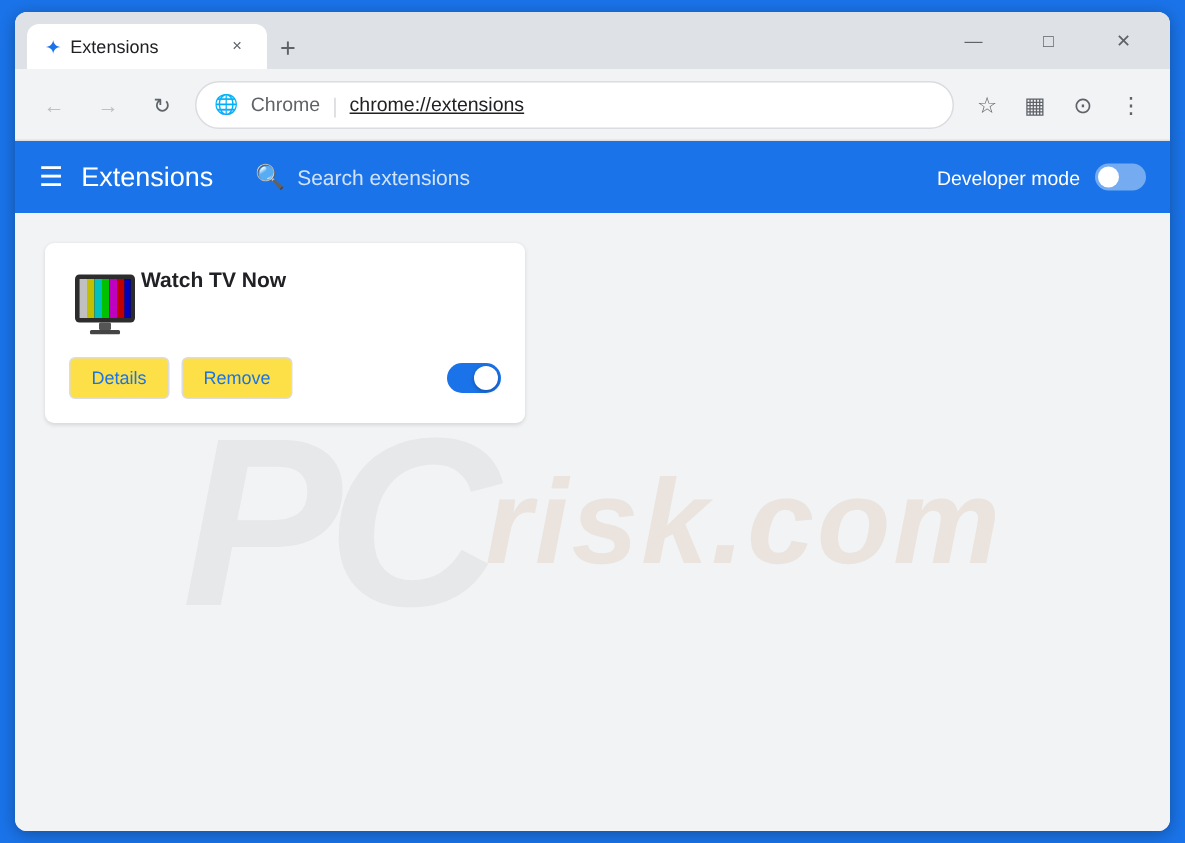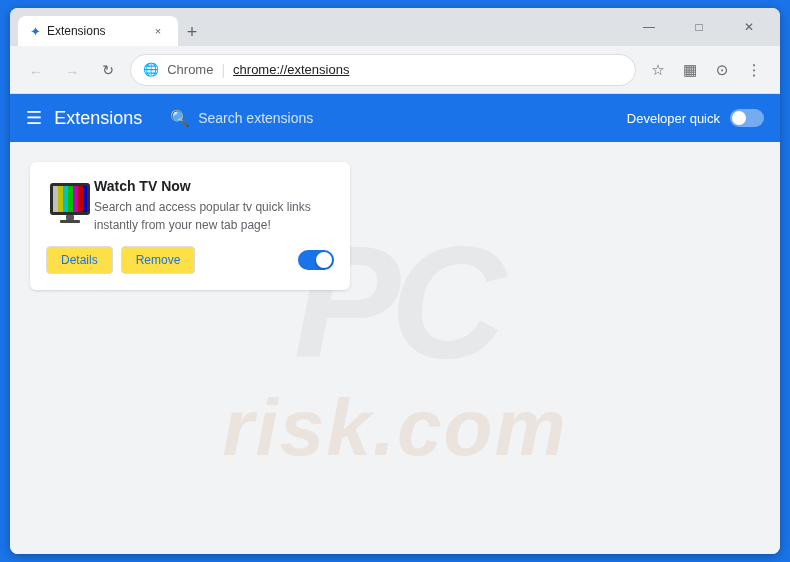--- a/index.html
+++ b/index.html
@@ -256,21 +256,20 @@
       padding: 20px;
       position: relative;
       overflow: hidden;
     }
 
     
     .watermark {
       position: absolute;
       top: 0; left: 0; right: 0; bottom: 0;
       display: flex;
-      flex-direction: column;
       align-items: center;
       justify-content: center;
       pointer-events: none;
       user-select: none;
     }
     .watermark-pc {
       font-size: 160px;
       font-weight: 900;
       color: rgba(200,200,200,0.25);
       line-height: 1;
@@ -396,21 +395,21 @@
   <div class="ext-header">
     <div class="ext-menu-icon">
       <span>☰</span>
     </div>
     <span class="ext-title">Extensions</span>
     <div class="ext-search">
       <span class="ext-search-icon">🔍</span>
       <input class="ext-search-input" placeholder="Search extensions" style="">
     </div>
     <div class="dev-mode">
-      <span>Developer quick</span>
+      <span>Developer mode</span>
       <div class="toggle off">
         <div class="toggle-knob"></div>
       </div>
     </div>
   </div>
 
   <div class="ext-content">
 
     <div class="watermark">
       <div class="watermark-pc">PC</div>
@@ -434,21 +433,20 @@
             <rect x="25" y="5" width="5" height="26" fill="#c000c0"></rect>
             <rect x="30" y="5" width="5" height="26" fill="#c00000"></rect>
             <rect x="35" y="5" width="4" height="26" fill="#0000c0"></rect>
 
             <rect x="18" y="34" width="8" height="5" rx="1" fill="#555"></rect>
             <rect x="12" y="39" width="20" height="3" rx="1" fill="#444"></rect>
           </svg>
         </div>
         <div class="ext-info">
           <div class="ext-name">Watch TV Now</div>
-          <div class="ext-desc">Search and access popular tv quick links instantly from your new tab page!</div>
         </div>
       </div>
       <div class="ext-card-actions">
         <button class="btn-details">Details</button>
         <button class="btn-remove">Remove</button>
         <div class="ext-toggle">
           <div class="ext-toggle-knob"></div>
         </div>
       </div>
     </div>

